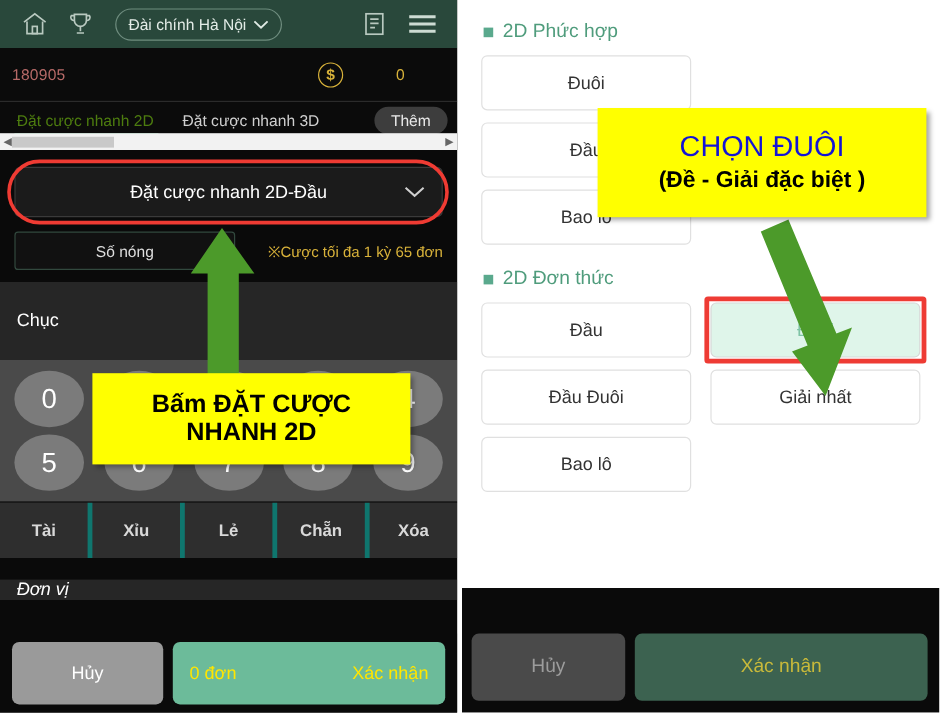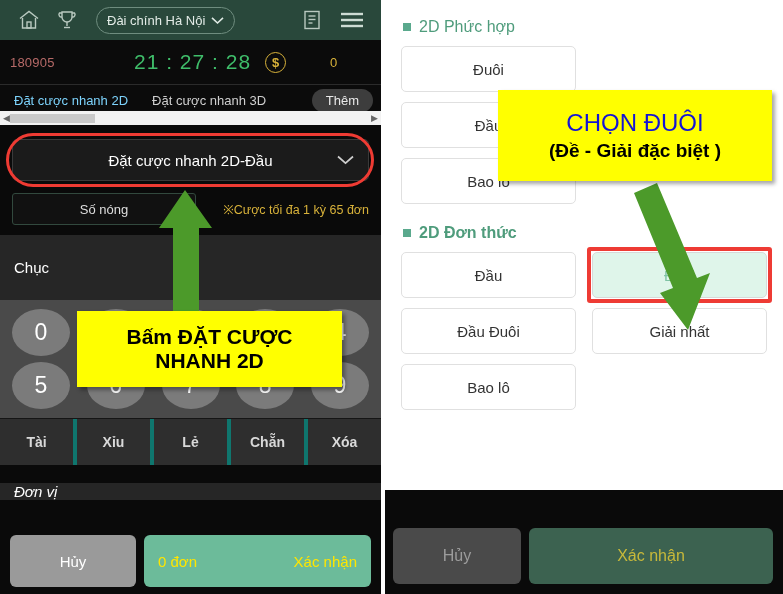--- a/index.html
+++ b/index.html
@@ -45,21 +45,21 @@
   .issue-no { color: #b76a68; font-size: 13px; margin-left: 10px; letter-spacing: .2px; }
   .countdown { color: #3fbd6a; font-size: 21px; position: absolute; left: 134px; white-space: nowrap; letter-spacing: 1px; }
   .coin-icon { position: absolute; left: 265px; top: 12px; width: 21px; height: 21px;
     border: 1.6px solid #d8b23a; border-radius: 50%; color: #d8b23a;
     font-size: 13px; font-weight: bold; display:flex; align-items:center; justify-content:center; }
   .balance { position: absolute; left: 330px; color: #d8b23a; font-size: 13px; }
 
   .tabsbar { height: 40px; background: #0b0b0b; position: relative; }
   .tabs { display: flex; align-items: flex-start; padding-top: 8px; }
   .tab { font-size: 13px; color: #cfcfcf; padding: 0 10px 4px 14px; white-space: nowrap; position: relative; }
-  .tab.active { color: #7dd3fc; }
+  .tab.active { color: #4d7c0f; }
   .tab.active::after {
     content: ""; position: absolute; left: 12px; right: 6px; bottom: -2px;
     height: 3px; background: #3f9a63;
   }
   .tab-more {
     position: absolute; right: 8px; top: 4px;
     background: #3d3d3d; color: #e9e9e9; font-size: 13px;
     border-radius: 14px; padding: 4px 14px;
   }
   .hscroll {
@@ -216,21 +216,20 @@
             <path d="M2 4 h22"></path>
               <path d="M2 10 h22"></path>
               <path d="M2 16 h22"></path>
           </svg>
         </div>
       </div>
     </div>
 
     <div class="infobar">
       <span class="issue-no">180905</span>
-      <span class="countdown">21 : 27 : 28</span>
       <span class="coin-icon">$</span>
       <span class="balance">0</span>
     </div>
 
     <div class="tabsbar">
       <div class="tabs">
         <div class="tab active">Đặt cược nhanh 2D</div>
         <div class="tab">Đặt cược nhanh 3D</div>
       </div>
       <div class="tab-more">Thêm</div>
@@ -309,21 +308,21 @@
         <div class="opt-wrap">
           <div class="opt">Đầu</div>
         </div>
         <div></div>
         <div class="opt-wrap">
           <div class="opt">Bao lô</div>
         </div>
         <div></div>
       </div>
 
-      <div class="sec-head" style="margin-top:20px;font-weight:bold;">
+      <div class="sec-head" style="margin-top:20px;">
         <span class="sec-bullet"></span>
         <span>2D Đơn thức</span>
       </div>
       <div class="btn-grid">
         <div class="opt-wrap">
           <div class="opt">Đầu</div>
         </div>
         <div class="opt-wrap highlight">
           <div class="opt selected">Đuôi</div>
         </div>

